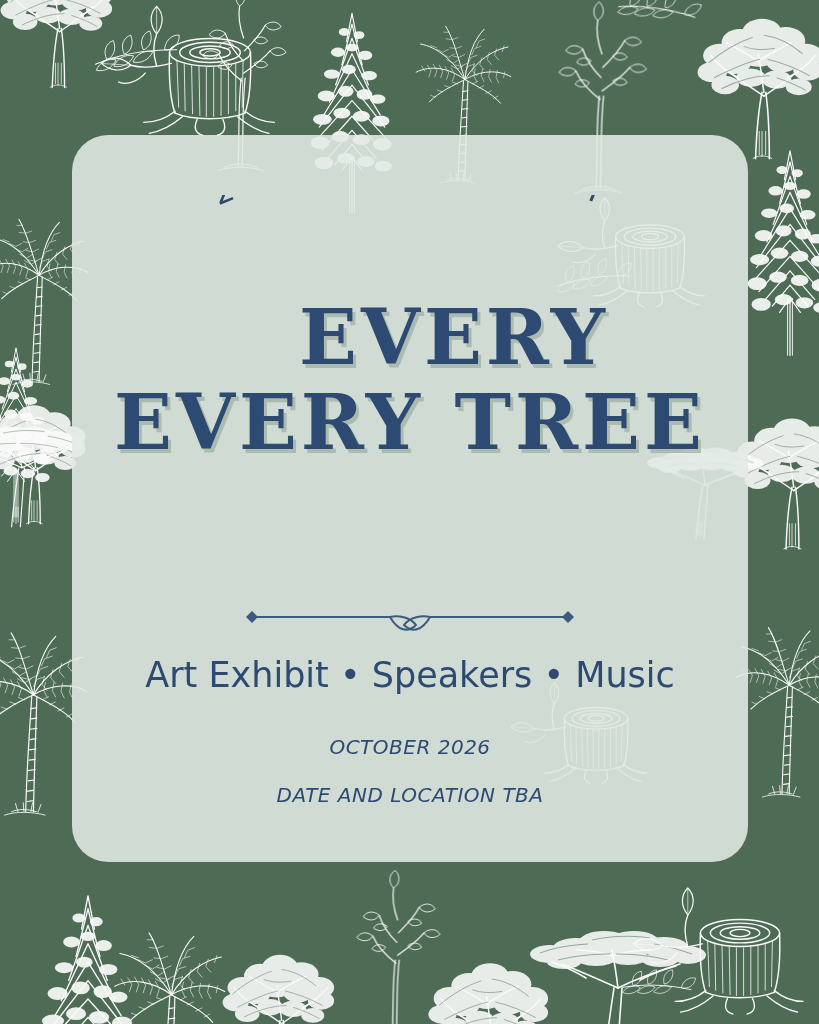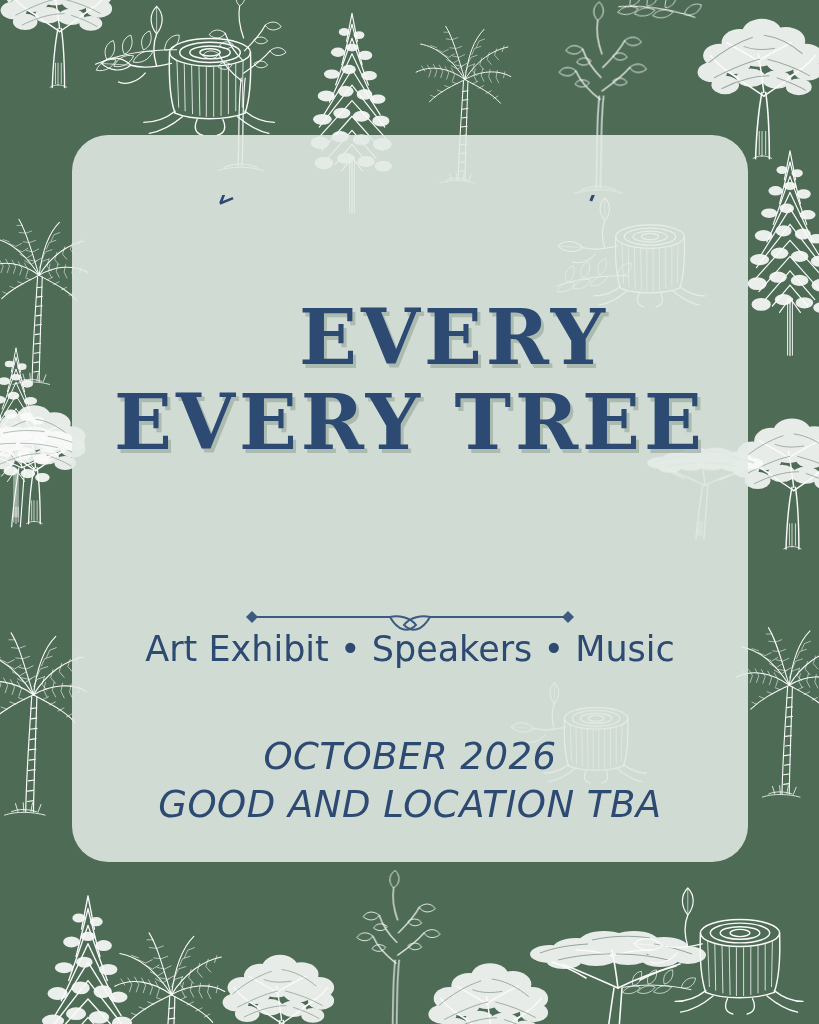--- a/index.html
+++ b/index.html
@@ -37,27 +37,27 @@
     line-height:1.0;
     color:#2d4a72;
     text-shadow:3px 4px 0 rgba(160,176,164,0.75);
   }
   #title1{top:165px;padding-left:44px;}
   #title2{top:250px;}
 
   #divider{position:absolute;left:168px;top:470px;width:340px;height:30px;}
 
   #subtitle{
-    top:494px;
+    top:520px;
     font-family:"DejaVu Sans", sans-serif;
     font-size:35px;font-weight:400;letter-spacing:0px;color:#2d4a72;
   }
   .dateline{
     font-family:"DejaVu Sans", sans-serif;
-    font-style:italic;font-weight:400;font-size:37px;letter-spacing:0.5px;
+    font-style:italic;font-weight:400;font-size:20px;letter-spacing:0.5px;
     color:#2d4a72;
   }
   #date1{top:475px;}
   #date2{top:523px;}
 </style>
 </head>
 <body>
 
 <div id="poster">
 
@@ -366,17 +366,17 @@
         </g>
         <g fill="#3d5a80">
           <path d="M12,6 L18,12 L12,18 L6,12 Z"></path>
           <path d="M328,6 L334,12 L328,18 L322,12 Z"></path>
         </g>
       </svg>
 
       <div class="txt" id="subtitle">Art Exhibit • Speakers • Music</div>
 
       <div class="txt dateline" id="date1" style="top:600px;">OCTOBER 2026</div>
-      <div class="txt dateline" id="date2" style="top:648px;">GOOD AND LOCATION TBA</div>
+      <div class="txt dateline" id="date2" style="top:648px;">DATE AND LOCATION TBA</div>
 
     </div>
   </div>
 </div>
 
 </body></html>

